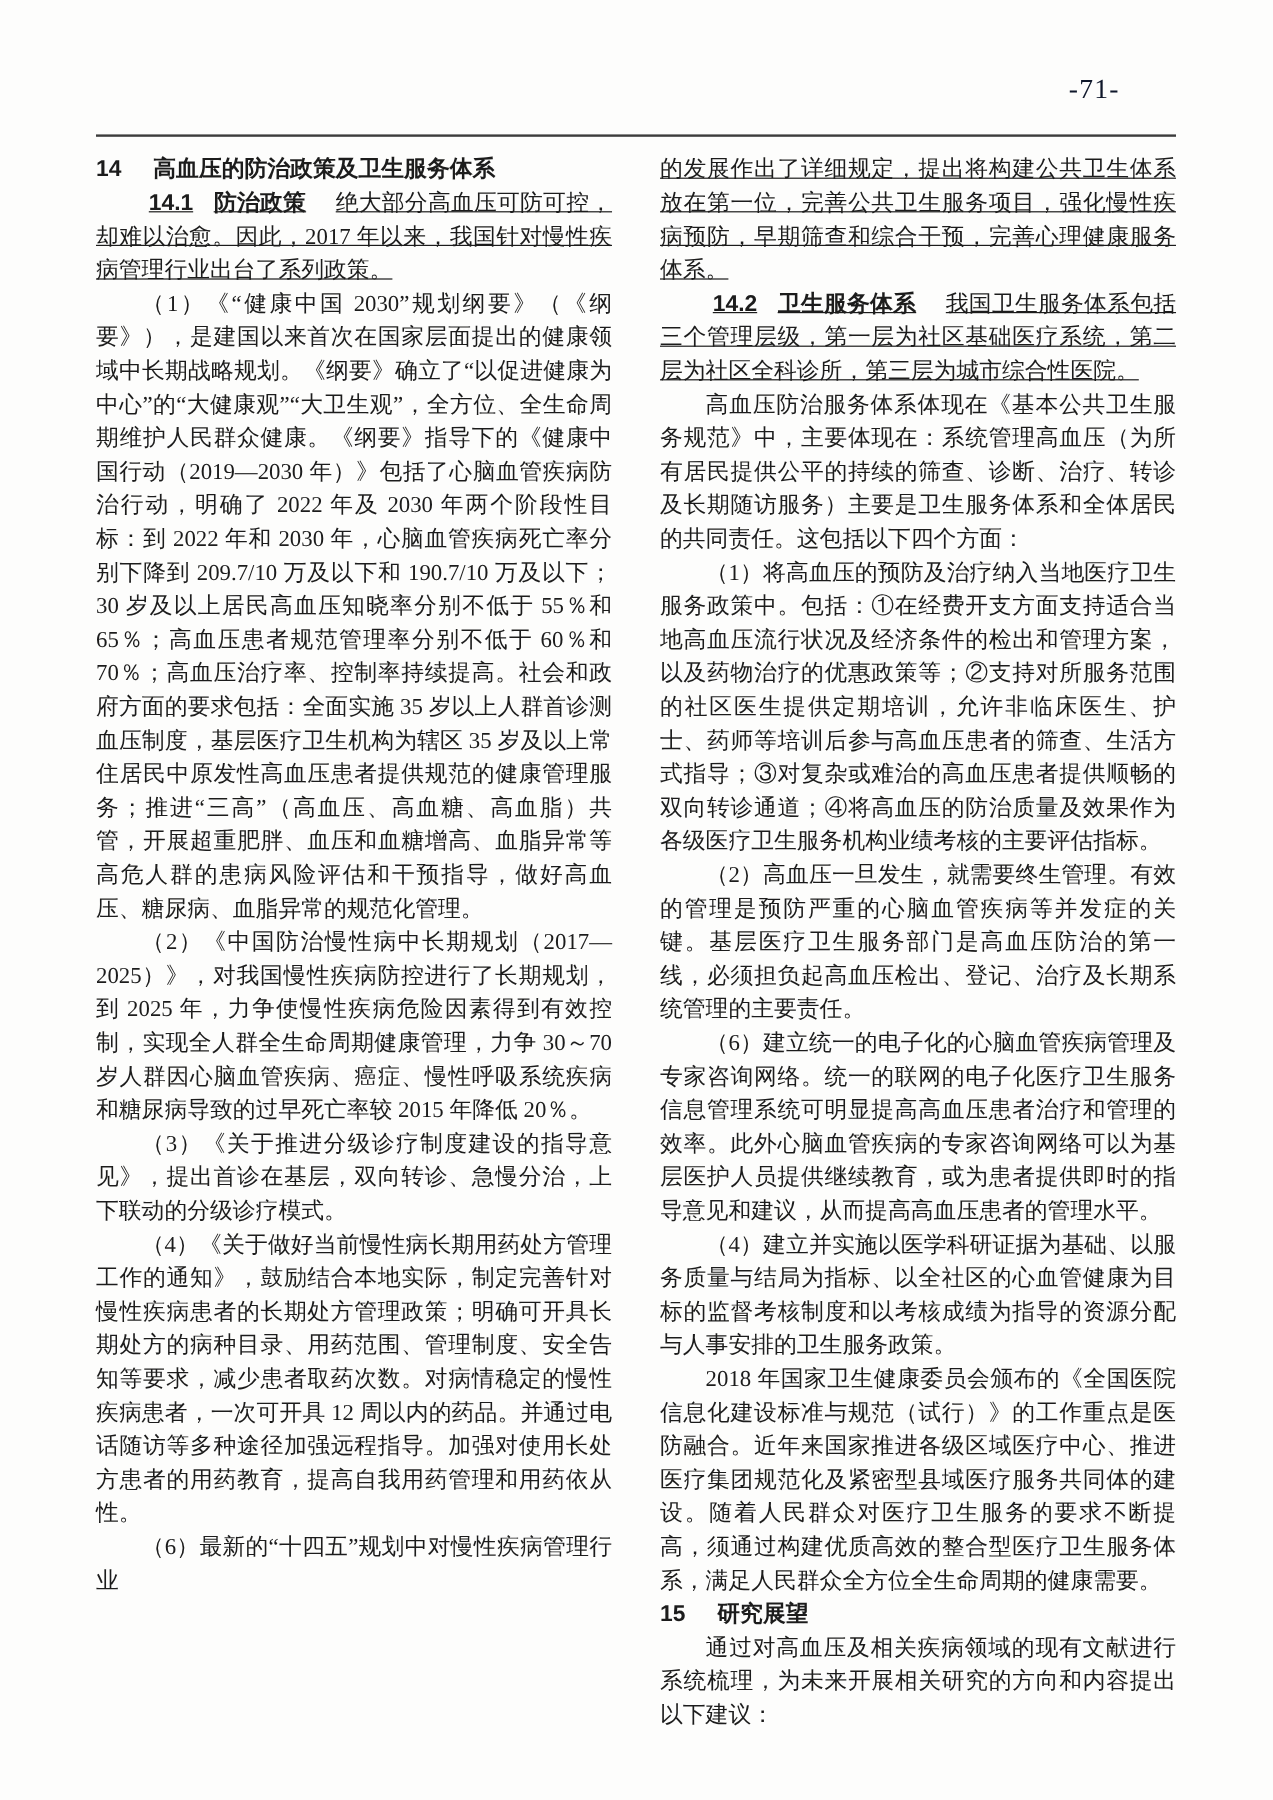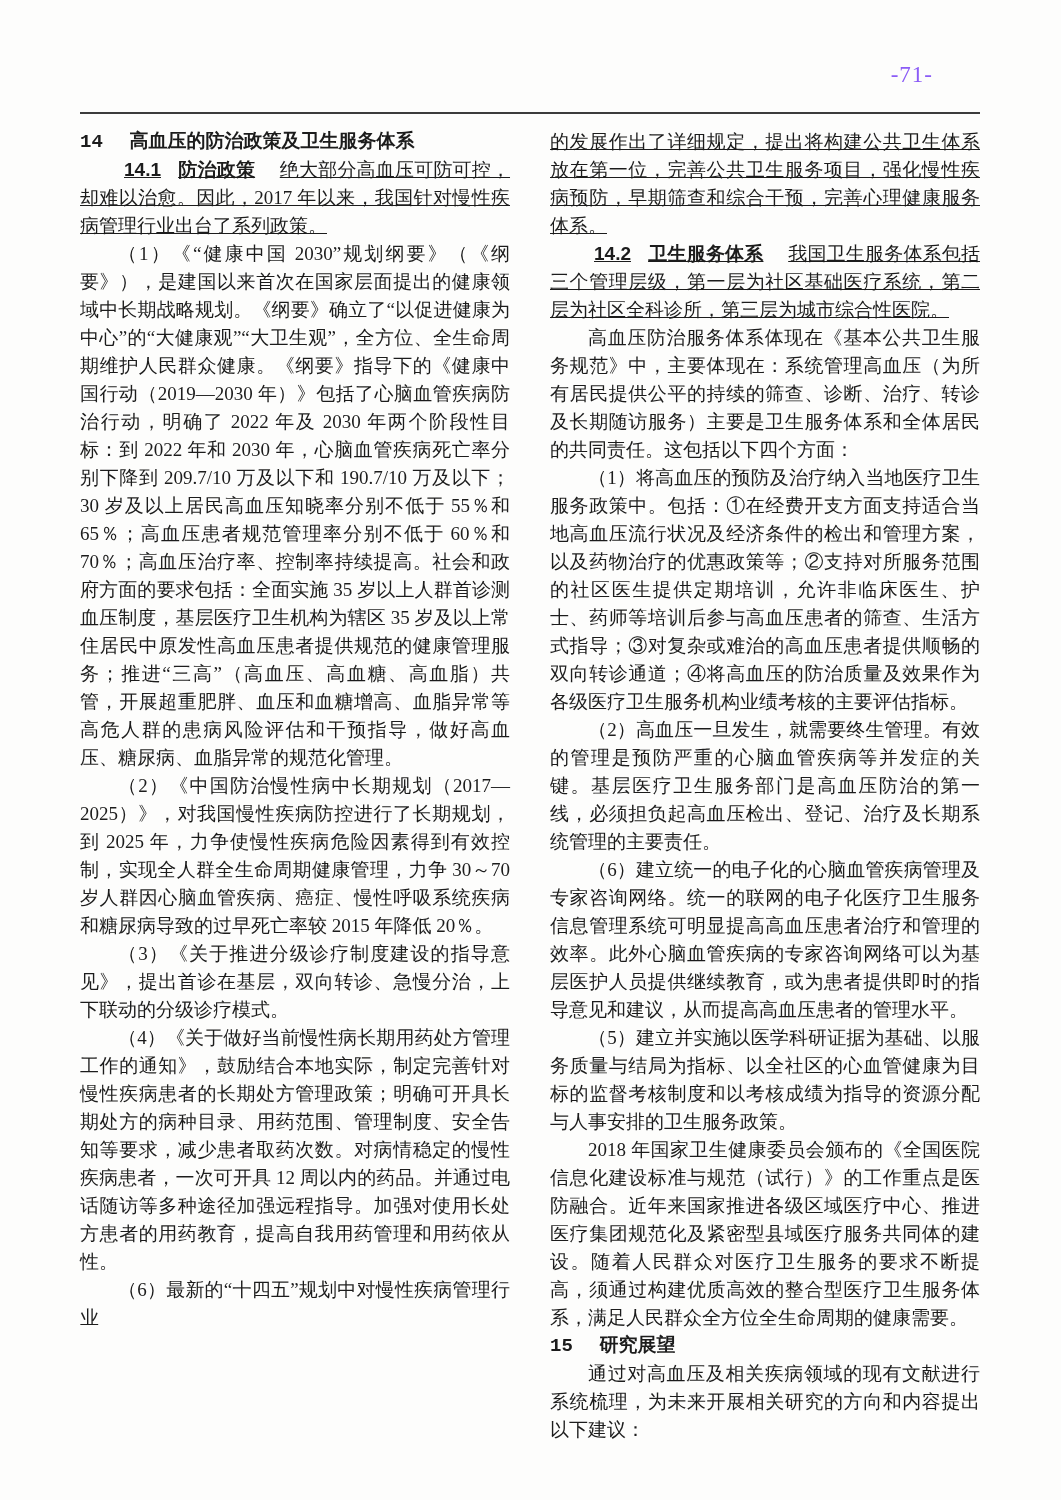--- a/index.html
+++ b/index.html
@@ -16,21 +16,21 @@
     color: #1c1c1c;
     overflow: hidden;
     font-family: "Liberation Serif", "DejaVu Serif", serif;
   }
   .page-number {
     position: absolute;
     top: 62px;
     right: 128px;
     font-size: 23px;
     letter-spacing: 1px;
-    color: #8b5cf6;
+    color: #0f172a;
   }
   .header-rule {
     position: absolute;
     top: 112px;
     left: 80px;
     width: 900px;
     height: 2px;
     background: #3c3c3c;
   }
   .columns {
@@ -49,21 +49,21 @@
     text-align: justify;
     text-justify: inter-character;
   }
   .para {
     margin: 0;
   }
   .para.indent { text-indent: 2em; }
   .para.no-indent { text-indent: 0; text-decoration: underline; }
   .sec-heading {
     margin: 0;
-    font-family: Liberation Mono, monospace;
+    font-family: Liberation Sans, sans-serif;
     font-weight: 700;
     font-size: 19px;
     line-height: 28px;
     text-align: left;
   }
   .sec-heading .sec-num { margin-right: 1.4em; }
   .space-before { }
   .lead {
     font-family: "Liberation Sans", "DejaVu Sans", sans-serif;
     font-weight: 700;
@@ -88,19 +88,19 @@
         <p class="para indent"><span>（4）《关于做好当前慢性病长期用药处方管理工作的通知》，鼓励结合本地实际，制定完善针对慢性疾病患者的长期处方管理政策；明确可开具长期处方的病种目录、用药范围、管理制度、安全告知等要求，减少患者取药次数。对病情稳定的慢性疾病患者，一次可开具 12 周以内的药品。并通过电话随访等多种途径加强远程指导。加强对使用长处方患者的用药教育，提高自我用药管理和用药依从性。</span></p>
         <p class="para indent"><span>（6）最新的“十四五”规划中对慢性疾病管理行业</span></p>
       </section>
     <section class="column" id="col-right">
         <p class="para no-indent"><span>的发展作出了详细规定，提出将构建公共卫生体系放在第一位，完善公共卫生服务项目，强化慢性疾病预防，早期筛查和综合干预，完善心理健康服务体系。</span></p>
         <p class="para no-indent"><b class="lead"><span class="lead-num">14.2</span><span>卫生服务体系</span></b><span>我国卫生服务体系包括三个管理层级，第一层为社区基础医疗系统，第二层为社区全科诊所，第三层为城市综合性医院。</span></p>
         <p class="para indent"><span>高血压防治服务体系体现在《基本公共卫生服务规范》中，主要体现在：系统管理高血压（为所有居民提供公平的持续的筛查、诊断、治疗、转诊及长期随访服务）主要是卫生服务体系和全体居民的共同责任。这包括以下四个方面：</span></p>
         <p class="para indent"><span>（1）将高血压的预防及治疗纳入当地医疗卫生服务政策中。包括：①在经费开支方面支持适合当地高血压流行状况及经济条件的检出和管理方案，以及药物治疗的优惠政策等；②支持对所服务范围的社区医生提供定期培训，允许非临床医生、护士、药师等培训后参与高血压患者的筛查、生活方式指导；③对复杂或难治的高血压患者提供顺畅的双向转诊通道；④将高血压的防治质量及效果作为各级医疗卫生服务机构业绩考核的主要评估指标。</span></p>
         <p class="para indent"><span>（2）高血压一旦发生，就需要终生管理。有效的管理是预防严重的心脑血管疾病等并发症的关键。基层医疗卫生服务部门是高血压防治的第一线，必须担负起高血压检出、登记、治疗及长期系统管理的主要责任。</span></p>
         <p class="para indent"><span>（6）建立统一的电子化的心脑血管疾病管理及专家咨询网络。统一的联网的电子化医疗卫生服务信息管理系统可明显提高高血压患者治疗和管理的效率。此外心脑血管疾病的专家咨询网络可以为基层医护人员提供继续教育，或为患者提供即时的指导意见和建议，从而提高高血压患者的管理水平。</span></p>
-        <p class="para indent"><span>（5）建立并实施以医学科研证据为基础、以服务质量与结局为指标、以全社区的心血管健康为目标的监督考核制度和以考核成绩为指导的资源分配与人事安排的卫生服务政策。</span></p>
+        <p class="para indent"><span>（4）建立并实施以医学科研证据为基础、以服务质量与结局为指标、以全社区的心血管健康为目标的监督考核制度和以考核成绩为指导的资源分配与人事安排的卫生服务政策。</span></p>
         <p class="para indent"><span>2018 年国家卫生健康委员会颁布的《全国医院信息化建设标准与规范（试行）》的工作重点是医防融合。近年来国家推进各级区域医疗中心、推进医疗集团规范化及紧密型县域医疗服务共同体的建设。随着人民群众对医疗卫生服务的要求不断提高，须通过构建优质高效的整合型医疗卫生服务体系，满足人民群众全方位全生命周期的健康需要。</span></p>
         <h2 class="sec-heading space-before"><span class="sec-num">15</span><span>研究展望</span></h2>
         <p class="para indent"><span>通过对高血压及相关疾病领域的现有文献进行系统梳理，为未来开展相关研究的方向和内容提出以下建议：</span></p>
       </section>
   </main>
 </div>
 
 </body></html>

